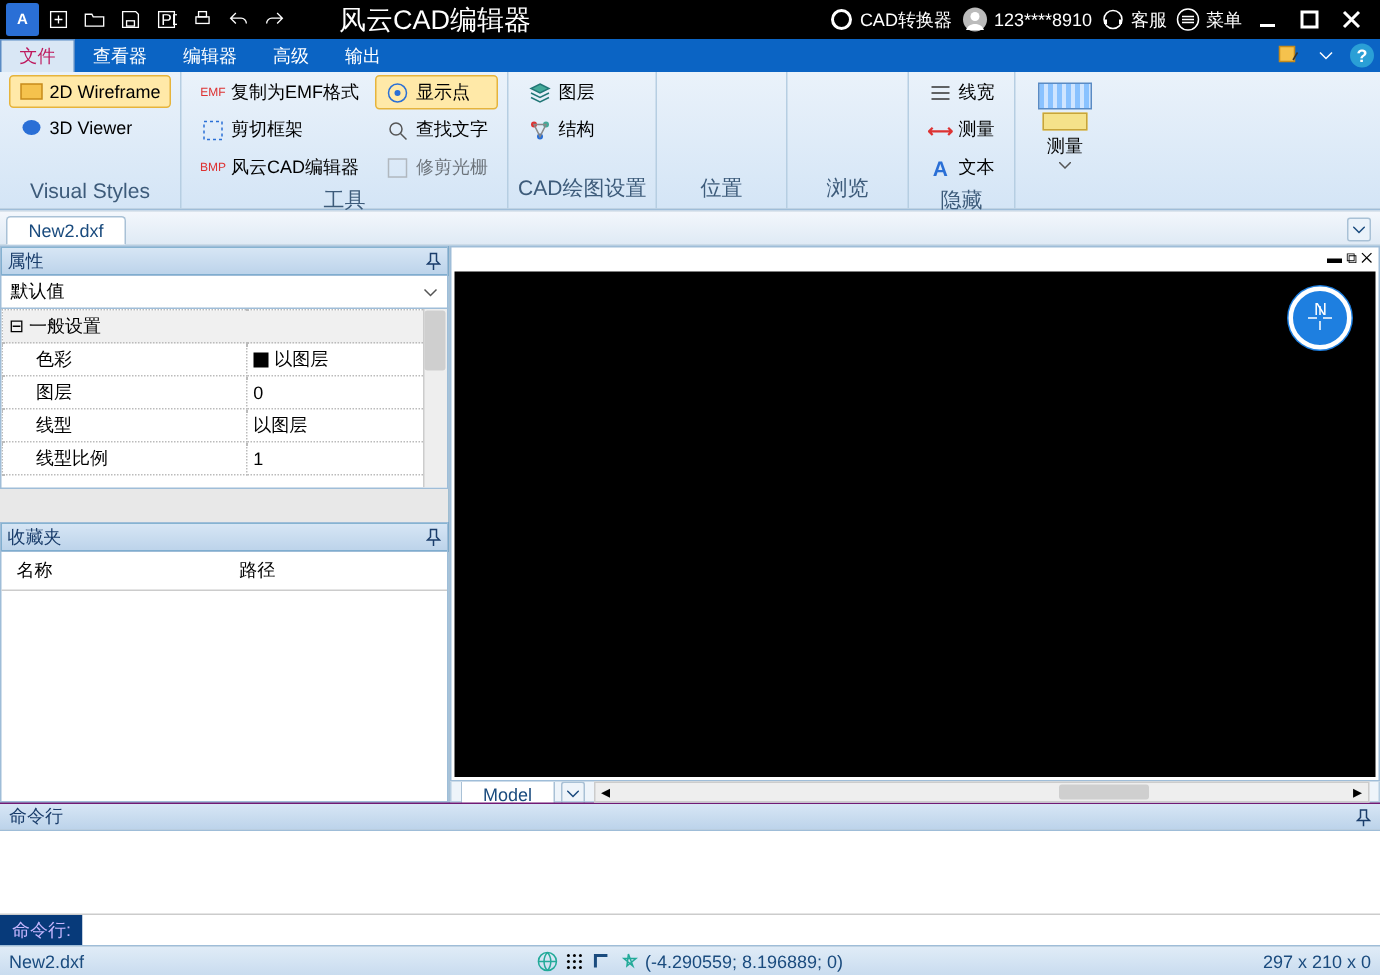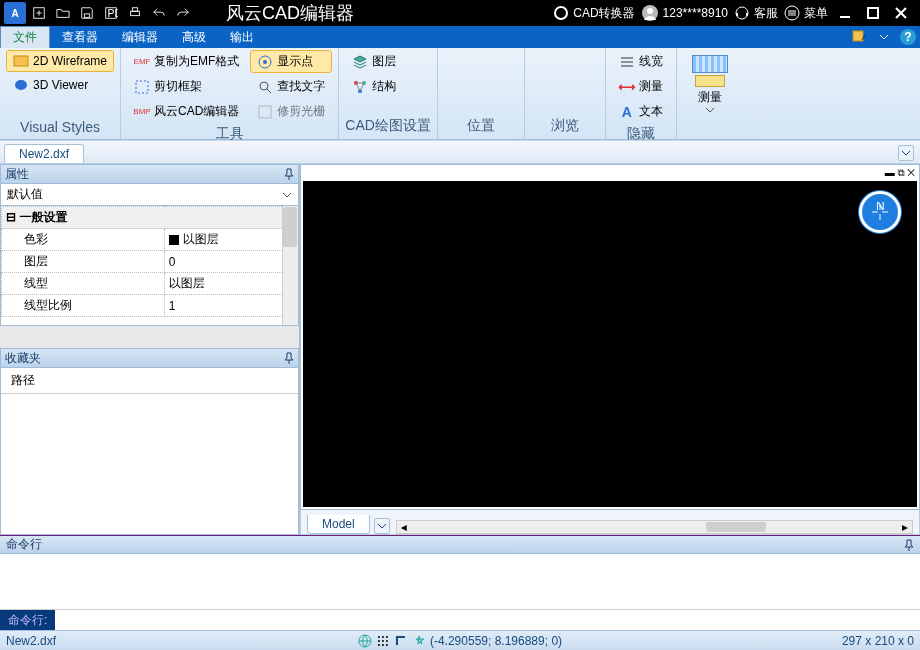--- a/index.html
+++ b/index.html
@@ -9,21 +9,21 @@
 .titlebar .logo{width:22px;height:22px;background:#2a6fd6;display:flex;align-items:center;justify-content:center;font-weight:bold;font-size:10px;border-radius:2px}
 .tb-btn{width:22px;height:22px;display:flex;align-items:center;justify-content:center;color:#fff;cursor:pointer}
 .tb-btn svg{width:14px;height:14px}
 .tb-title{flex:0 0 auto;padding:0 30px;font-size:18px}
 .tb-right{margin-left:auto;display:flex;align-items:center;gap:6px;padding-right:4px}
 .tb-right .seg{display:flex;align-items:center;gap:4px;cursor:pointer}
 .win-btn{width:22px;height:22px;display:flex;align-items:center;justify-content:center;cursor:pointer}
 
 .menubar{height:22px;background:#0b64c4;display:flex;align-items:stretch;color:#fff}
 .menubar .mitem{padding:0 12px;display:flex;align-items:center;cursor:pointer}
-.menubar .mitem.active{background:#d9e7f5;color:#15803d;border:1px solid #5a8bc4;border-bottom:none}
+.menubar .mitem.active{background:#d9e7f5;color:#be185d;border:1px solid #5a8bc4;border-bottom:none}
 .menubar .spacer{flex:1}
 .menubar .ricon{width:24px;display:flex;align-items:center;justify-content:center;cursor:pointer}
 .help-ic{background:#2a9fd6;border-radius:50%;width:16px;height:16px;display:flex;align-items:center;justify-content:center;font-weight:bold}
 
 .ribbon{height:92px;background:linear-gradient(#eaf2fa,#d4e5f6);display:flex;border-bottom:1px solid #9fbdd8}
 .rgroup{border-right:1px solid #b6cee2;display:flex;flex-direction:column;padding:2px 6px}
 .rgroup .rbody{flex:1;display:flex;gap:4px}
 .rgroup .rlabel{text-align:center;color:#3d5b7a;padding:2px 0;font-size:14px}
 .rcol{display:flex;flex-direction:column;gap:2px;justify-content:flex-start}
 .rbtn{display:flex;align-items:center;gap:4px;padding:2px 6px;border:1px solid transparent;border-radius:3px;cursor:pointer;white-space:nowrap}
@@ -37,35 +37,35 @@
 
 .main{flex:1;display:flex;min-height:0}
 .leftpane{width:300px;display:flex;flex-direction:column;border-right:1px solid #a9c1d6;background:#0369a1}
 .panel-hdr{height:20px;background:linear-gradient(#d7e6f5,#bcd3ea);border:1px solid #9fbdd8;display:flex;align-items:center;padding:0 4px;color:#1a3d6b}
 .panel-hdr .pin{margin-left:auto;cursor:pointer}
 .propsel{height:22px;border:1px solid #9fbdd8;border-top:none;background:#fff;display:flex;align-items:center;padding:0 6px;cursor:pointer}
 .propsel .chev{margin-left:auto}
 .propgrid{flex:0 0 120px;overflow:auto;border:1px solid #9fbdd8;border-top:none;background:#fff;position:relative}
 .propgrid table{width:100%;border-collapse:collapse}
 .propgrid td{border:1px dotted #bbb;padding:2px 4px;height:20px}
-.propgrid .cat td{background:#f0f0f0;font-weight:bold}
+.propgrid .cat td{background:#f0f0f0;font-weight:normal}
 .propgrid .k{padding-left:22px;width:55%}
 .propgrid .scroll{position:absolute;right:0;top:0;bottom:0;width:16px;background:#eee;border-left:1px solid #ccc}
 .propgrid .thumb{position:absolute;right:1px;top:1px;width:14px;height:40px;background:#cfcfcf;border-radius:2px}
 .spacer-p{flex:0 0 22px;background:#e8e8e8}
 .favgrid{flex:1;border:1px solid #9fbdd8;border-top:none;background:#fff}
 .favhdr{display:flex;border-bottom:1px solid #ccc}
 .favhdr .c{flex:1;padding:4px 10px}
 
 .viewwrap{flex:1;display:flex;flex-direction:column;min-width:0}
 .canvas-area{flex:1;position:relative;background:#fff;border:1px solid #9fbdd8}
 .canvas-area .win-icons{position:absolute;right:4px;top:2px;display:flex;gap:2px;color:#000;font-size:10px}
 .canvas-area .black{position:absolute;left:2px;right:2px;top:16px;bottom:2px;background:#000}
 .fab{position:absolute;right:18px;top:26px;width:42px;height:42px;border-radius:50%;background:#1e7fe0;border:3px solid #fff;box-shadow:0 0 0 1px #1e7fe0;display:flex;align-items:center;justify-content:center;color:#fff;cursor:pointer}
-.modelbar{height:25px;display:flex;align-items:flex-end;background:#eef4fa;border:1px solid #b6cee2;border-top:none}
+.modelbar{height:14px;display:flex;align-items:flex-start;background:#eef4fa;border:1px solid #b6cee2;border-top:none}
 .modeltab{padding:2px 14px;border:1px solid #a9c1d6;border-top:none;border-radius:0 0 4px 4px;background:#fff;margin-left:6px;color:#1a4b7e;cursor:pointer}
 .modelbar .dd{margin-left:4px;width:16px;height:16px;border:1px solid #a9c1d6;border-radius:2px;display:flex;align-items:center;justify-content:center;cursor:pointer}
 .hscroll{flex:1;margin:0 6px;height:14px;background:#eee;border:1px solid #ccc;position:relative}
 .hscroll .th{position:absolute;left:60%;top:1px;width:60px;height:10px;background:#cfcfcf;border-radius:2px}
 .hscroll .ar{position:absolute;top:0;width:14px;height:12px;display:flex;align-items:center;justify-content:center}
 .hscroll .ar.l{left:0}.hscroll .ar.r{right:0}
 
 .cmdpanel{border-top:1px solid #701a75}
 .cmdhdr{height:18px;background:linear-gradient(#d7e6f5,#bcd3ea);border-bottom:1px solid #9fbdd8;display:flex;align-items:center;padding:0 6px;color:#1a3d6b}
 .cmdhist{height:56px;background:#fff;border-bottom:1px solid #ccc}
@@ -474,20 +474,21 @@
     <div class="panel-hdr">
       <span>收藏夹</span>
       <span class="pin">
           <svg width="10" height="12" viewBox="0 0 10 12">
             <path d="M3 1h4v5l2 2H1l2-2zM5 8v4" stroke="#1a3d6b" fill="none"></path>
           </svg>
         </span>
     </div>
     <div class="favgrid">
       <div class="favhdr">
+        <div class="c">名称</div>
         <div class="c">路径</div>
       </div>
     </div>
   </div>
   <div class="viewwrap">
     <div class="canvas-area">
       <div class="win-icons">▬ ⧉ ✕</div>
       <div class="black"></div>
       <div class="fab">
           <svg width="20" height="20" viewBox="0 0 20 20">

